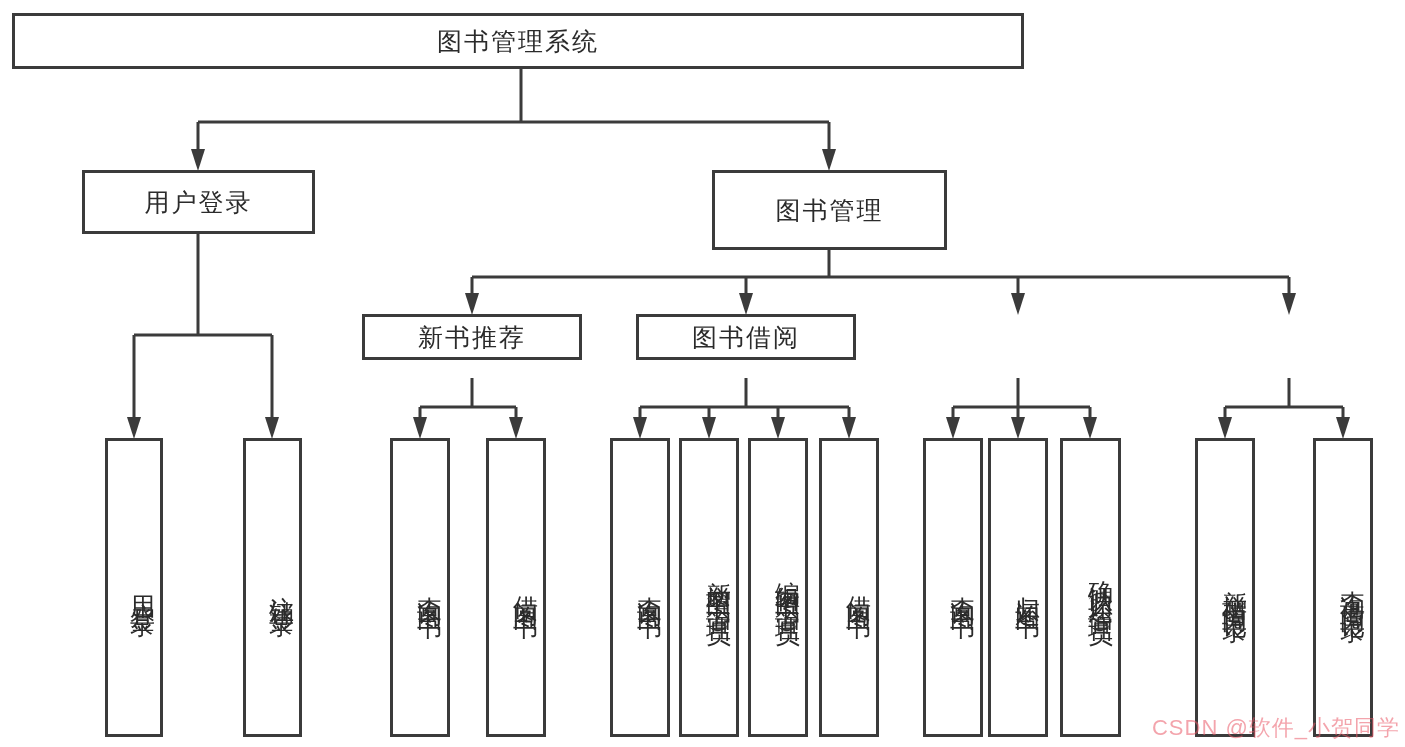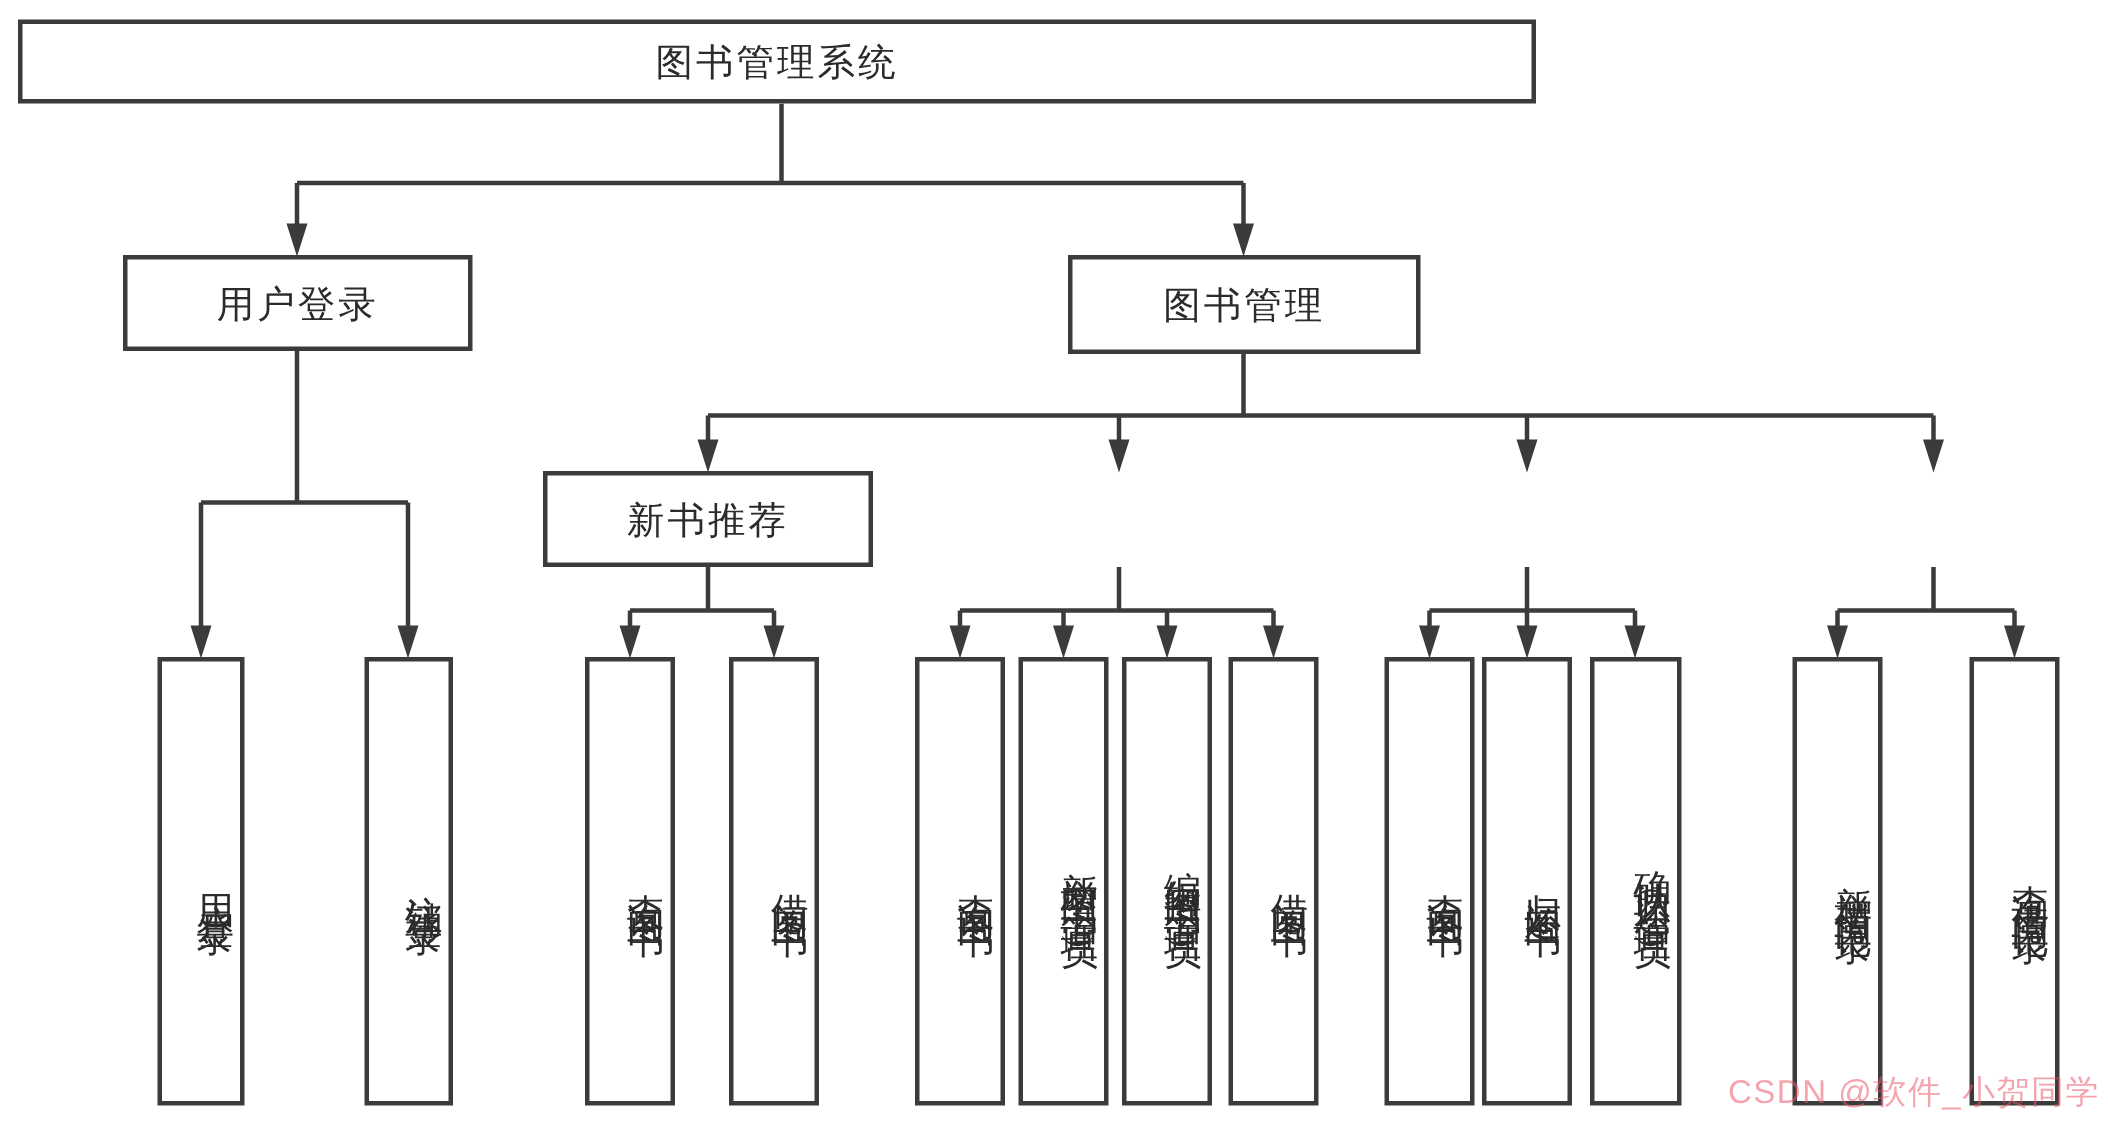--- a/index.html
+++ b/index.html
@@ -15,21 +15,21 @@
   .ah{fill:#3b3b3b;stroke:none;}
   .box{
     position:absolute;box-sizing:border-box;z-index:2;
     border:3px solid #3b3b3b;background:#ffffff;
     color:#2b2b2b;font-size:25px;
   }
   .hbox{
     display:flex;align-items:center;justify-content:center;
     letter-spacing:2px;
   }
-  .l3{top:314px;width:220px;height:64px;}
+  .l3{top:314px;width:220px;height:46px;}
   .vbox{
     top:438px;height:299px;
     writing-mode:vertical-rl;text-orientation:mixed;
     text-align:center;letter-spacing:6px;
   }
   .watermark{
     position:absolute;right:5px;bottom:4px;z-index:5;
     font-size:22px;letter-spacing:1px;
     color:rgba(233,90,103,0.55);
     white-space:nowrap;
@@ -95,23 +95,24 @@
       <polygon class="ah" points="1011,417 1025,417 1018,439"></polygon>
       <polygon class="ah" points="1083,417 1097,417 1090,439"></polygon>
       <polygon class="ah" points="1218,417 1232,417 1225,439"></polygon>
       <polygon class="ah" points="1336,417 1350,417 1343,439"></polygon>
     </g>
   </svg>
 
   <div class="box hbox" style="left:12px;top:13px;width:1012px;height:56px">图书管理系统</div>
 
   <div class="box hbox" style="left:82px;top:170px;width:233px;height:64px">用户登录</div>
-  <div class="box hbox" style="left:712px;top:170px;width:235px;height:66px">图书管理</div>
+  <div class="box hbox" style="left:712px;top:170px;width:235px;height:80px">图书管理</div>
 
   <div class="box hbox l3" style="left:362px">新书推荐</div>
+  <div class="box hbox l3" style="left:636px">图书借阅</div>
 
   <div class="box vbox" style="left:105px;width:58px">用户登录</div>
   <div class="box vbox" style="left:243px;width:59px">注销登录</div>
 
   <div class="box vbox" style="left:390px;width:60px">查询图书</div>
   <div class="box vbox" style="left:486px;width:60px">借阅图书</div>
 
   <div class="box vbox" style="left:610px;width:60px">查询图书</div>
   <div class="box vbox" style="left:679px;width:60px">新增图书（管理员）</div>
   <div class="box vbox" style="left:748px;width:60px">编辑图书（管理员）</div>

